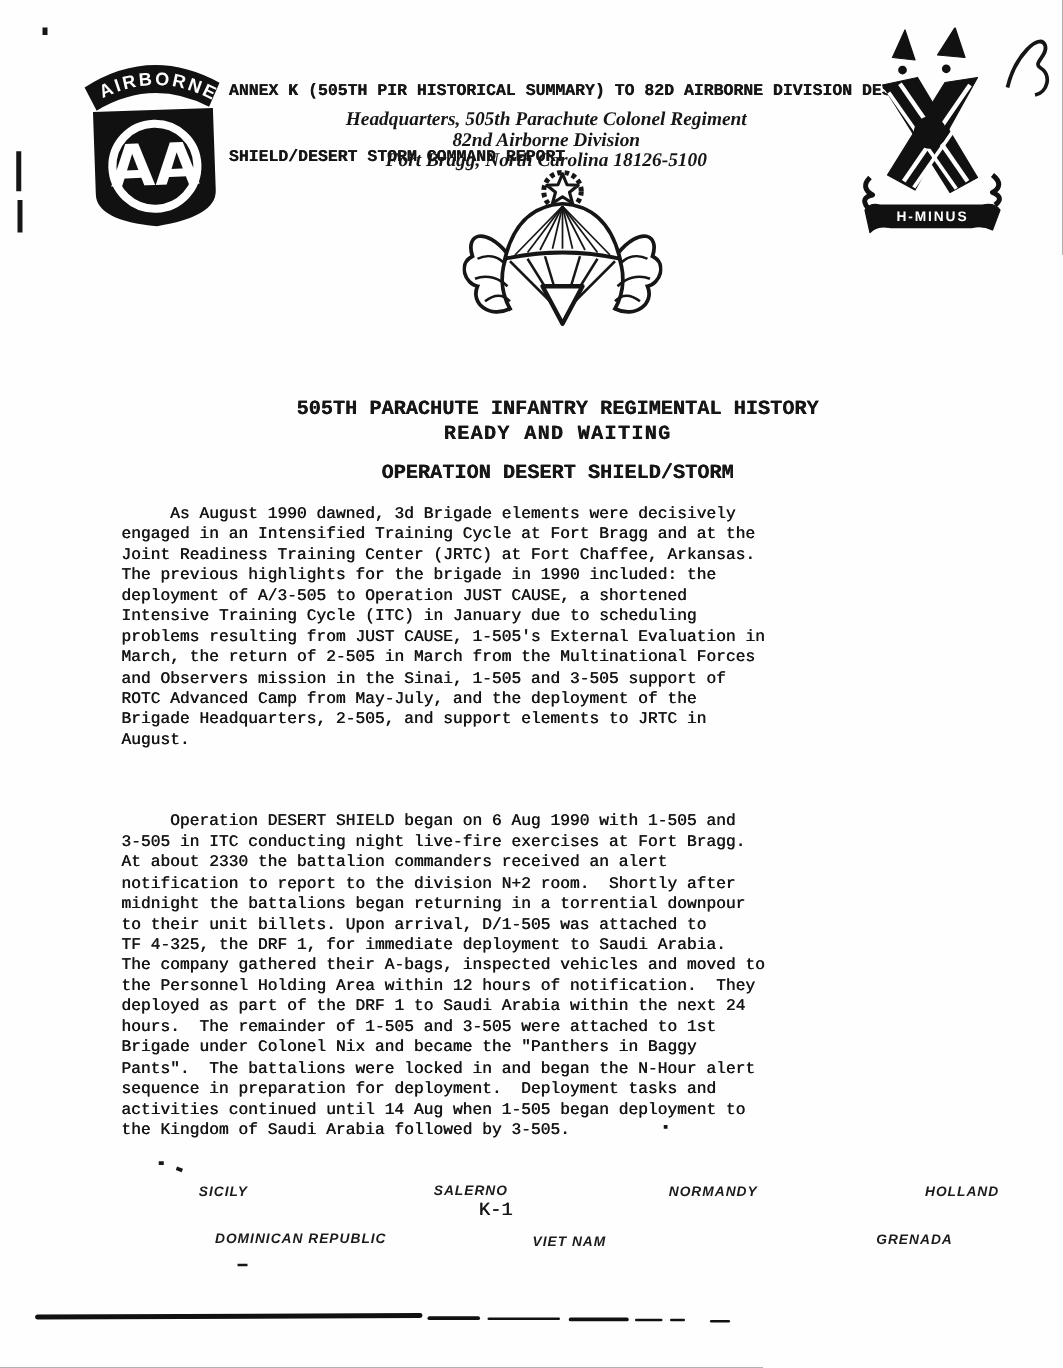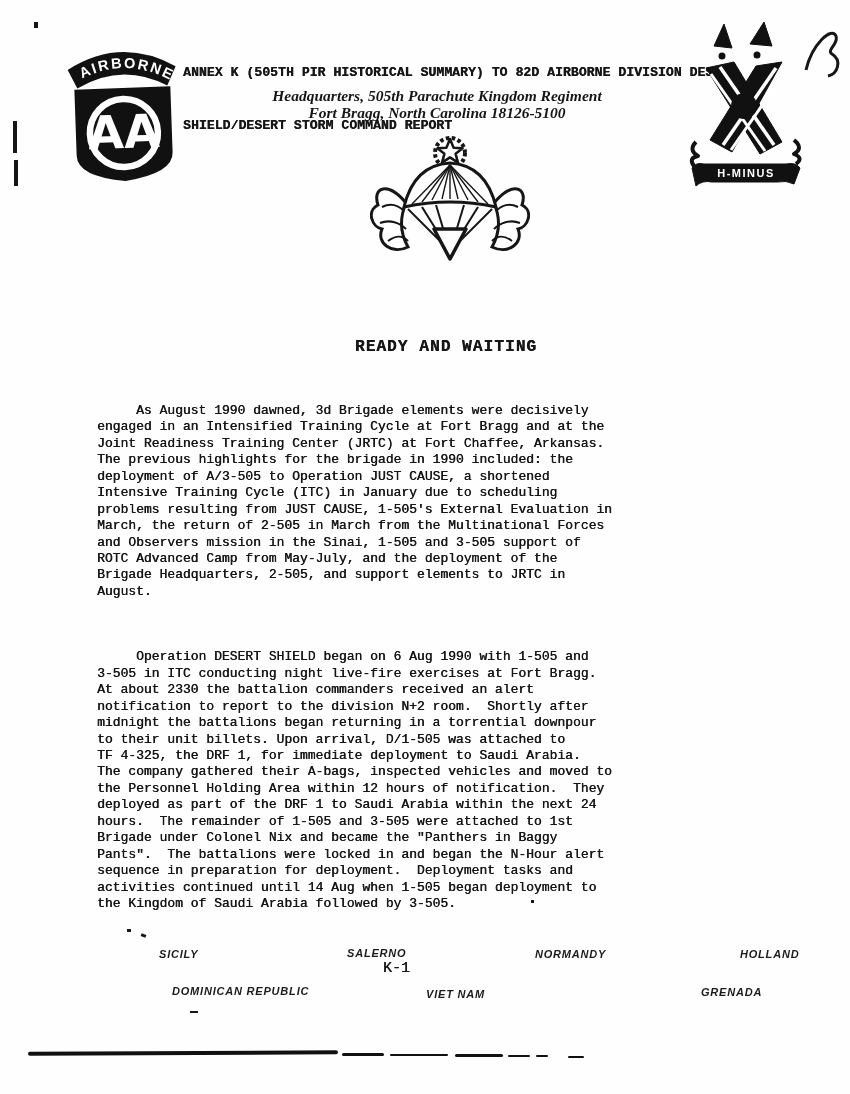--- a/index.html
+++ b/index.html
@@ -44,21 +44,22 @@
 
 <div class="page">
 
   <div class="abs annex">
     <div>ANNEX K (505TH PIR HISTORICAL SUMMARY) TO 82D AIRBORNE DIVISION DESERT</div>
     <div>SHIELD/DESERT STORM COMMAND REPORT</div>
   </div>
 
 
   <div class="abs hq">
-    <div>Headquarters, 505th Parachute Kingdom Regiment</div>
+    <div>Headquarters, 505th Parachute Colonel Regiment</div>
+    <div>82nd Airborne Division</div>
     <div>Fort Bragg, North Carolina 18126-5100</div>
   </div>
 
   <div class="abs" style="left:62px;top:32px;width:122px;height:150px;transform:rotate(-2deg);">
     <svg width="122" height="150" viewBox="0 0 122 150">
       <path d="M7,36 Q61,4 115,36 L106,55 Q61,30 16,55 Z" fill="#111"></path>
       <path id="tabArc" d="M14,49 Q61,23 108,49" fill="none"></path>
       <text font-size="14.5" font-weight="bold" fill="#fff" letter-spacing="2" font-family="'Liberation Sans',sans-serif">
         <textPath href="#tabArc" startOffset="8">AIRBORNE</textPath>
       </text>
@@ -129,20 +130,24 @@
           <line x1="52" y1="76" x2="77" y2="116"></line>
         <line x1="66" y1="74" x2="79" y2="117"></line>
           <line x1="94" y1="74" x2="81" y2="117"></line>
         <line x1="108" y1="76" x2="83" y2="116"></line>
           <line x1="122" y1="78" x2="86" y2="114"></line>
       </g>
       <polygon points="64,98 96,98 80,128" fill="#fff" stroke="#161616" stroke-width="3.5" stroke-linejoin="round"></polygon>
     </svg>
   </div>
 
+  <div class="abs title-block">
+    <div>505TH PARACHUTE INFANTRY REGIMENTAL HISTORY</div>
+    <div>OPERATION DESERT SHIELD/STORM</div>
+  </div>
 
   <div class="abs section-head">READY AND WAITING</div>
 
   <div class="abs body-text">
     <div class="para">     As August 1990 dawned, 3d Brigade elements were decisively
 engaged in an Intensified Training Cycle at Fort Bragg and at the
 Joint Readiness Training Center (JRTC) at Fort Chaffee, Arkansas.
 The previous highlights for the brigade in 1990 included: the
 deployment of A/3-505 to Operation JUST CAUSE, a shortened
 Intensive Training Cycle (ITC) in January due to scheduling

